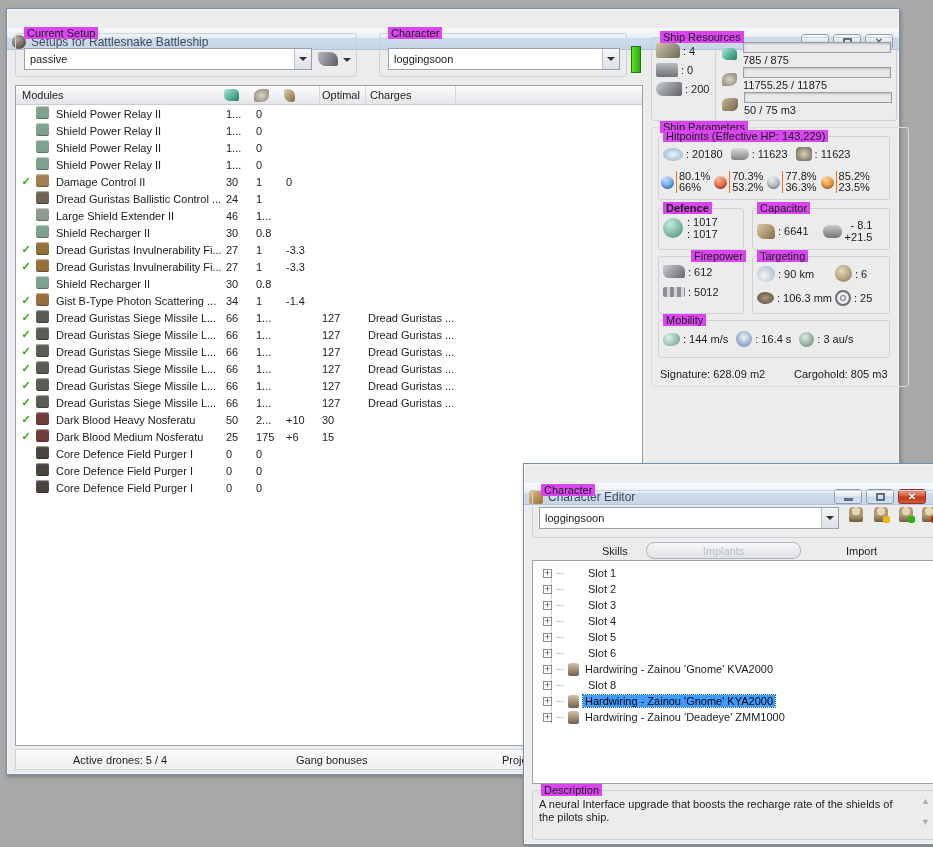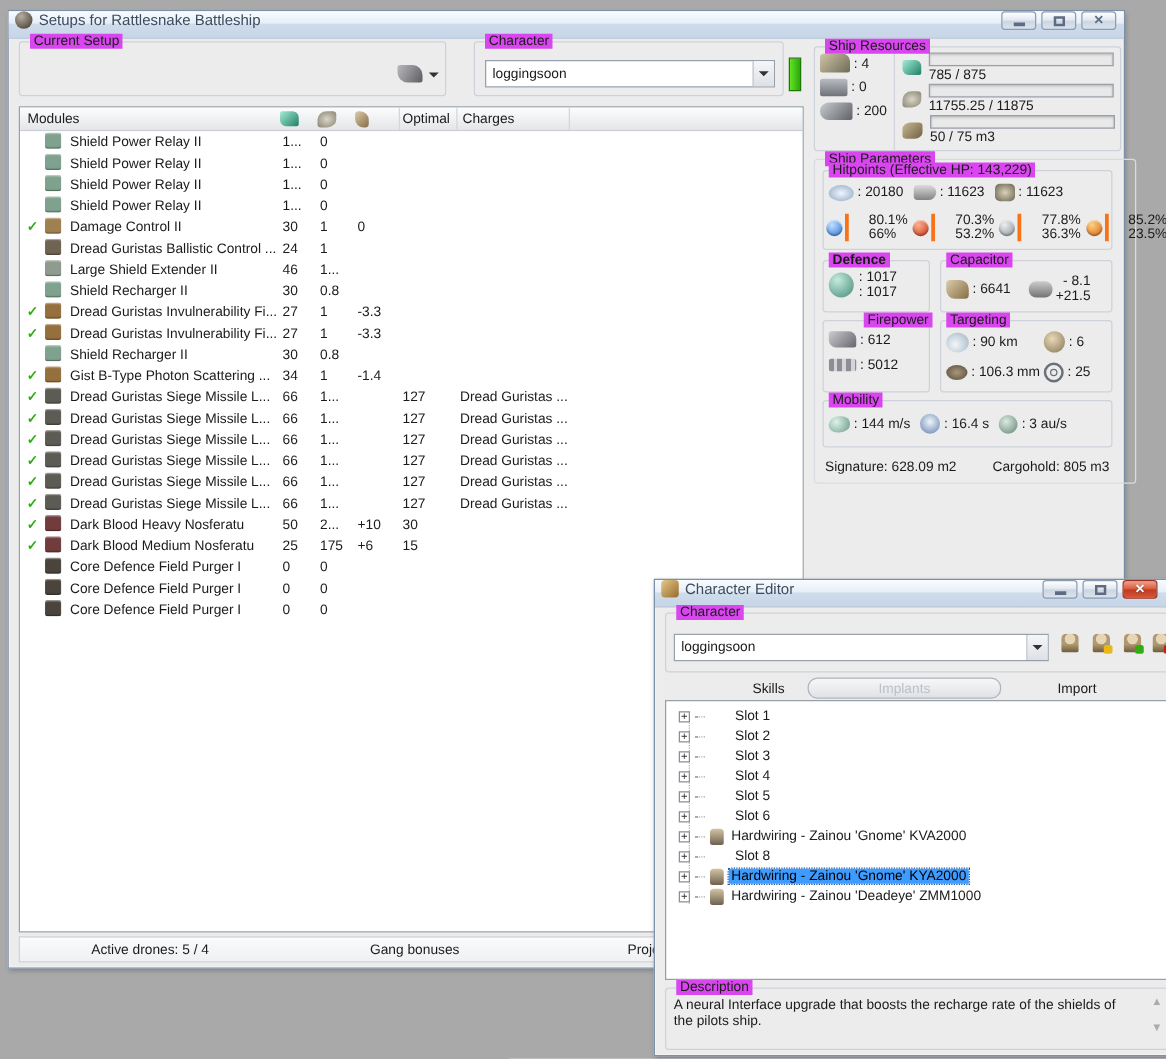--- a/index.html
+++ b/index.html
@@ -9,24 +9,25 @@
     background: #a9a9a9;
     font-family: "Liberation Sans", sans-serif;
     font-size: 11px; color: #1b1b1b;
   }
   .window {
     position: absolute; background: #ececec;
     border: 1px solid #7c8fa8; border-color: #7d90a9;
     box-shadow: 0 0 0 1px rgba(255,255,255,.4) inset, 1px 2px 4px rgba(0,0,0,.25);
   }
   .titlebar {
-    height: 22px; display: flex; align-items: flex-start; gap: 5px;
+    height: 22px; display: flex; align-items: flex-end; gap: 5px;
     padding: 0 6px 0 5px;
     background: linear-gradient(#f9fcfe, #e6eef7 45%, #cfdcec 50%, #c6d5e7);
     border-bottom: 1px solid #b5c3d6;
+    margin-top: 19px;
   }
   .title { color: #3c4c5e; font-size: 12px; white-space: nowrap; }
   .winbtns { margin-left: auto; display: flex; gap: 4px; }
   .winbtn {
     width: 28px; height: 15px; border: 1px solid #8d9cb2; border-radius: 3px;
     background: linear-gradient(#ffffff, #e2e8f0 48%, #ccd6e2 52%, #dae2ec);
     display: flex; align-items: center; justify-content: center; position: relative;
   }
   .winbtn.red {
     background: linear-gradient(#f2a18b, #d85a3e 48%, #c23a1f 52%, #d55638);
@@ -127,21 +128,21 @@
     width: 148px; height: 11px; border: 1px solid #9aa0a8; background: #e9e9e9;
     box-shadow: inset 0 1px 2px rgba(0,0,0,.2);
   }
   .barfill { height: 100%; background: linear-gradient(#8ceb8c, #2ec22e 55%, #24a824); }
   .bartext { white-space: nowrap; }
 
   .pair { display: flex; align-items: center; gap: 3px; white-space: nowrap; }
   .stack2 { display: flex; flex-direction: column; line-height: 12px; }
 
   .rcell { display: flex; align-items: center; gap: 2px; }
-  .rvals { border-left: 3px solid #f97316; padding-left: 16px; line-height: 11px; white-space: nowrap; }
+  .rvals { border-left: 1px solid #f97316; padding-left: 2px; line-height: 11px; white-space: nowrap; }
 
   
   #tabs-row span.tablabel { position: absolute; top: 81px; }
   .tabbtn {
     position: absolute; left: 122px; top: 78px; width: 155px; height: 17px;
     border: 1px solid #aeb4bd; border-radius: 8px;
     background: linear-gradient(#f7f7f8, #e0e2e6);
     display: flex; align-items: center; justify-content: center;
     color: #bcc0c7;
   }
@@ -181,20 +182,26 @@
           <span class="glyph-max"></span>
         </span>
       <span class="winbtn">
           <span class="glyph-x">✕</span>
         </span>
     </span>
   </div>
 
   <div class="groupbox" style="left:8px; top:24px; width:342px; height:44px;">
     <span class="gb-label">Current Setup</span>
+    <div class="combo" style="left:8px; top:14px; width:288px;">
+      <span>passive</span>
+      <span class="combo-arrowbox">
+          <span class="tri-down"></span>
+        </span>
+    </div>
     <span class="ico ico-ship abs" style="left:302px; top:18px;"></span>
     <span class="caret-btn" style="left:324px; top:16px;">
         <span class="tri-down"></span>
       </span>
   </div>
 
   <div class="groupbox" style="left:372px; top:24px; width:248px; height:44px;">
     <span class="gb-label">Character</span>
     <div class="combo" style="left:8px; top:14px; width:232px;">
       <span>loggingsoon</span>

